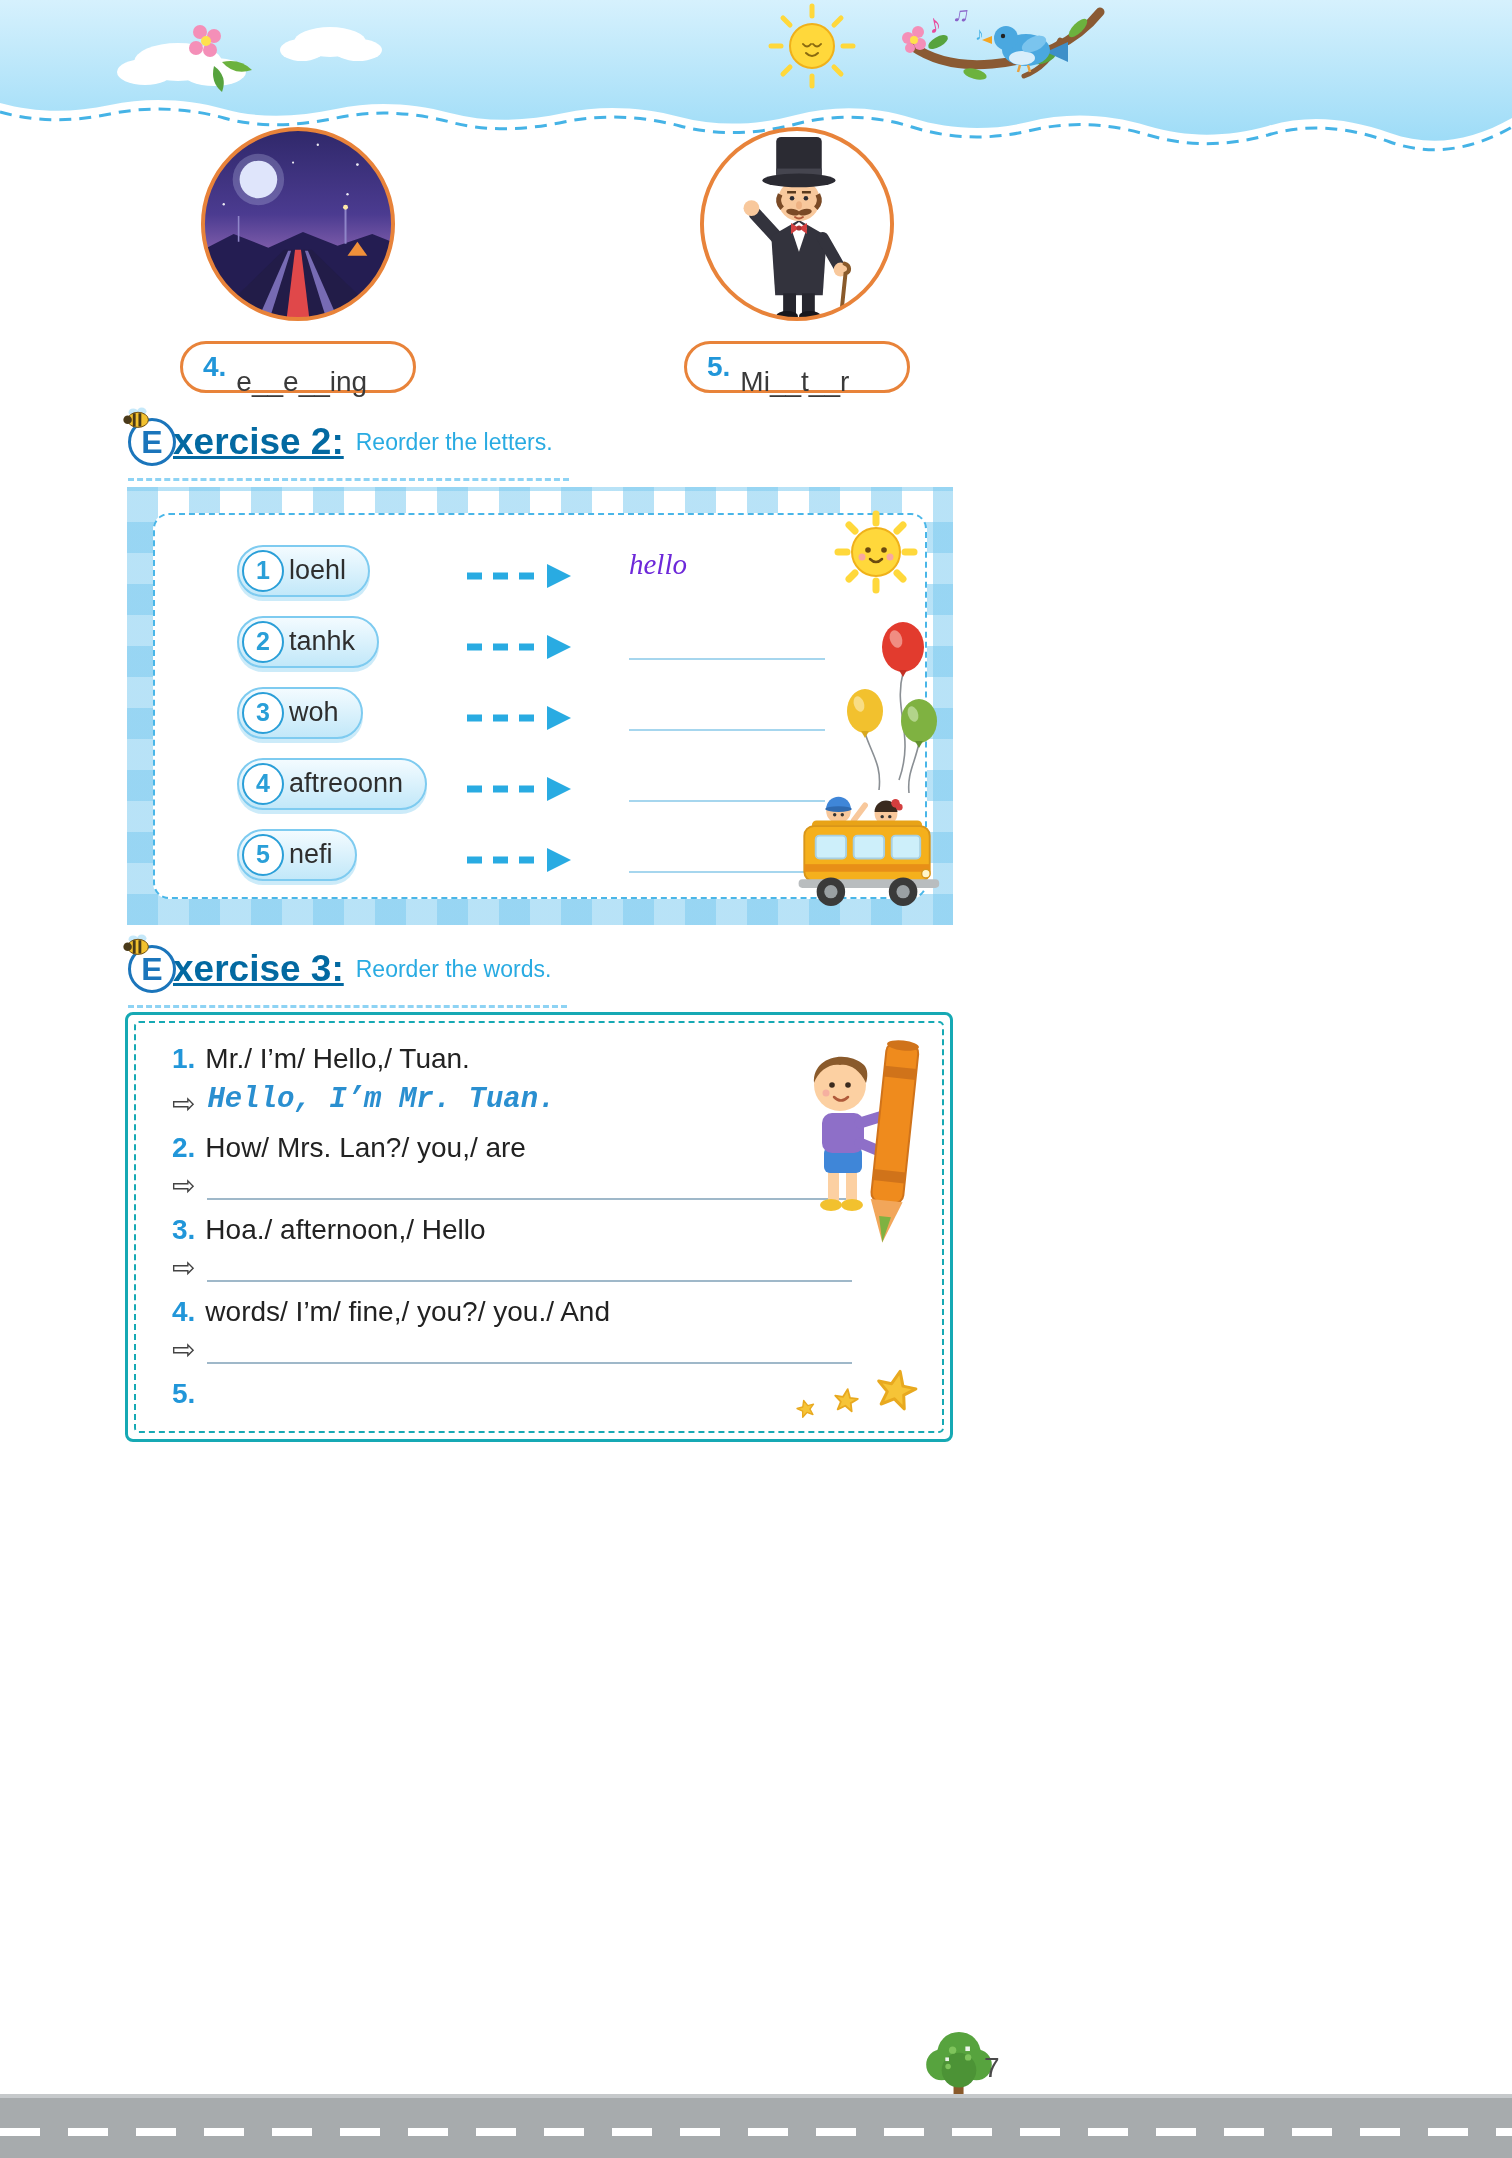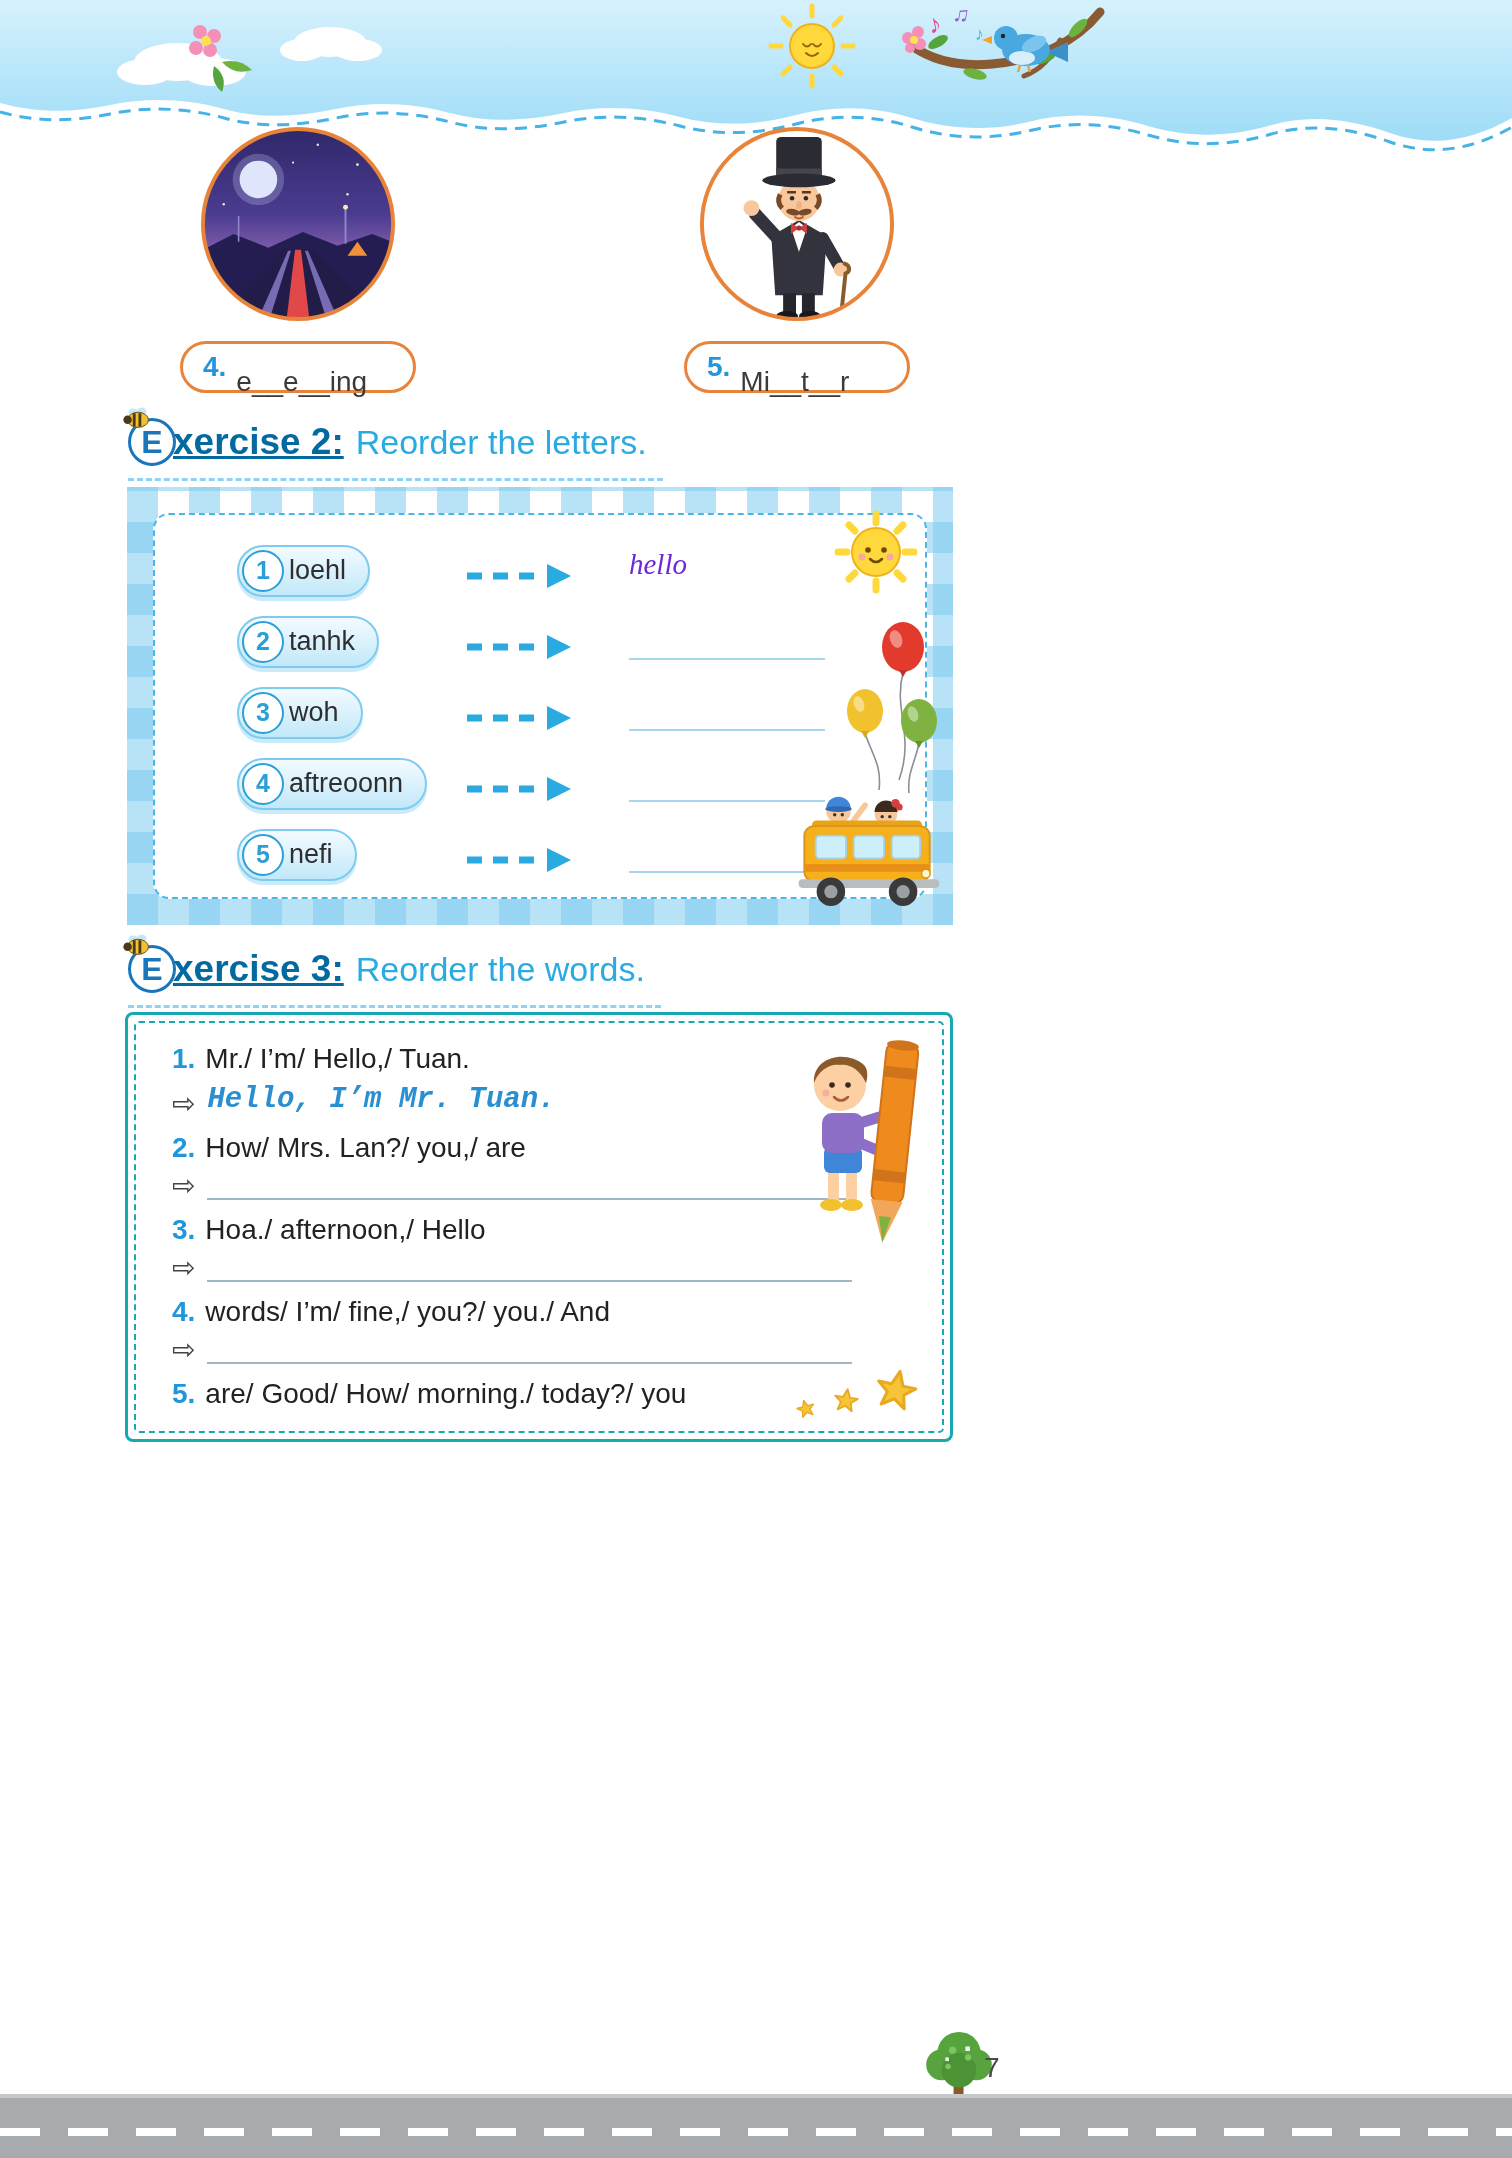--- a/index.html
+++ b/index.html
@@ -23,21 +23,21 @@
   .answer-pill .word { color:#3a3a3a;margin-top:30px; }
 
   
   .ex-heading { position:absolute; left:128px; display:flex; align-items:center;
                 padding:0 16px 12px 0; border-bottom:3px dashed #8ed3f4; }
   .badge { position:relative; width:48px; height:48px; border:3px solid #1b75bb; border-radius:50%;
            background:#fff; display:flex; align-items:center; justify-content:center;
            font-size:32px; font-weight:bold; color:#1b75bb; z-index:1; flex:none; }
   .bee { position:absolute; top:-18px; left:-10px; width:34px; height:28px; }
   .ex-title { font-size:37px; font-weight:bold; color:#0369a1; margin-left:-3px;text-decoration:underline; }
-  .ex-sub { font-size:34px; color:#29abe2; margin-left:12px; }
+  .ex-sub { font-size:23px; color:#29abe2; margin-left:12px; }
   #ex2-heading { top:418px; }
   #ex3-heading { top:945px; }
 
   
   .checker-box { position:absolute; left:127px; top:487px; width:826px; height:438px;
     background:
       repeating-linear-gradient(0deg, rgba(126,203,240,.55) 0 31px, rgba(255,255,255,0) 31px 62px),
       repeating-linear-gradient(90deg, rgba(126,203,240,.55) 0 31px, rgba(255,255,255,0) 31px 62px),
       #fff; }
   .checker-inner { position:absolute; inset:26px; background:#fff; border:2px dashed #49b6e8;
@@ -457,21 +457,20 @@
         </div>
         <div class="q-row">
           <span class="q-arrow">⇨</span>
           <span class="q-line"></span>
         </div>
       </div>
 
       <div class="q-item">
         <div class="q-prompt">
           <span class="q-num">5.</span>
-          <span class="q-text">are/ Good/ How/ morning./ today?/ you</span>
         </div>
       </div>
 
     </div>
 
     <svg class="boy-crayon" viewBox="0 0 150 230">
       <g>
         <rect x="42" y="138" width="11" height="32" fill="#fcd0a2"></rect>
         <rect x="60" y="138" width="11" height="32" fill="#fcd0a2"></rect>
         <ellipse cx="45" cy="174" rx="11" ry="6" fill="#f2c12e"></ellipse>

